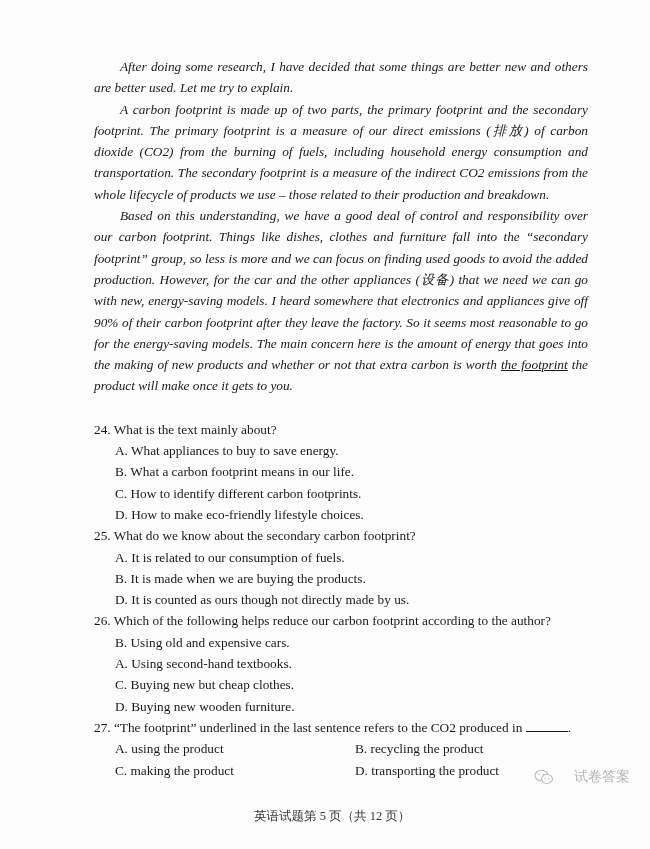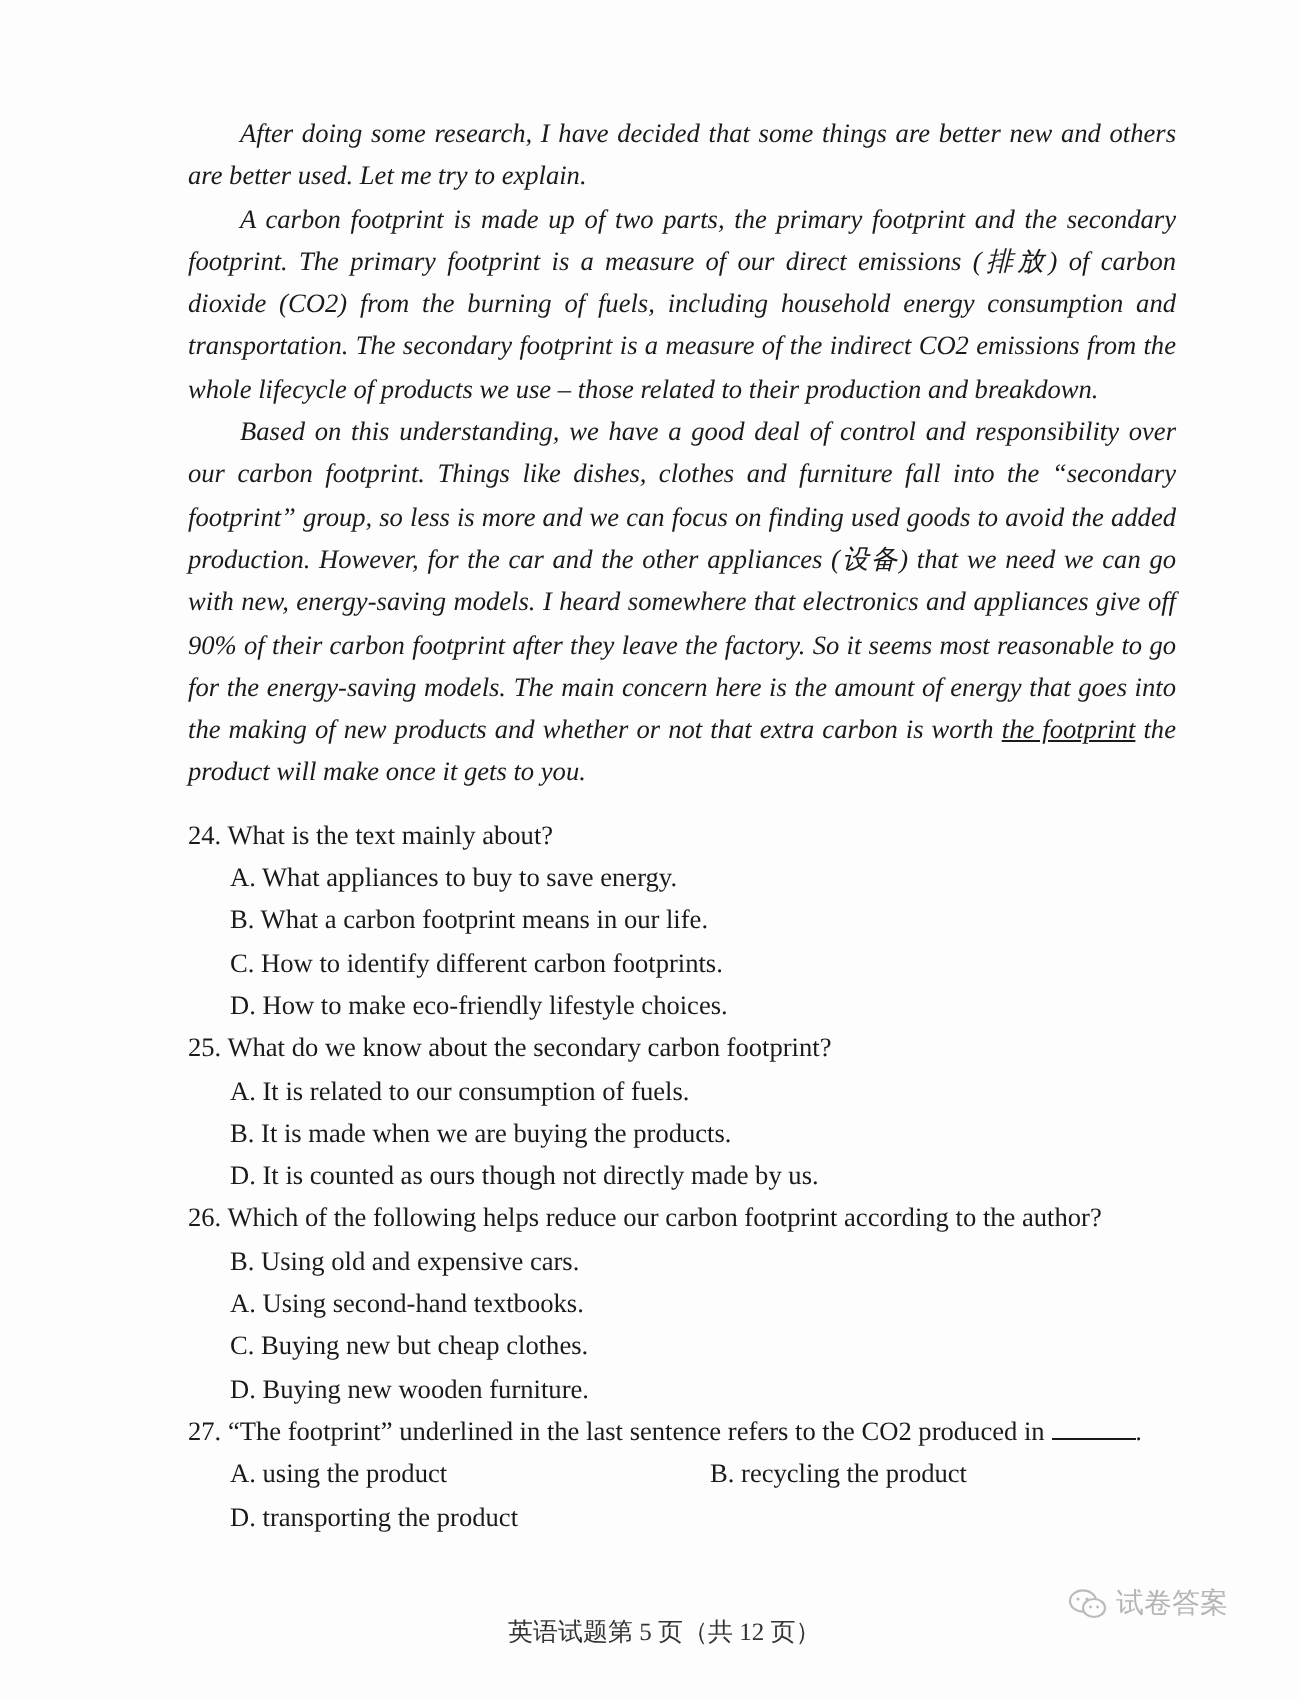--- a/index.html
+++ b/index.html
@@ -9,33 +9,33 @@
     font-family: "Liberation Serif", "DejaVu Serif", serif;
     color: #1a1a1a;
     position: relative;
   }
   .page { position: absolute; left: 94px; top: 56px; width: 494px; }
   .para {
     font-size: 13.3px; line-height: 21.3px; margin: 0;
     text-align: justify; text-indent: 26px; font-style: italic;
   }
   .underlined { text-decoration: underline; }
-  .questions { margin-top: 10px; }
+  .questions { margin-top: 22px; }
   .q-stem { font-size: 13.3px; line-height: 21.3px; margin: 0; }
   .opt { font-size: 13.3px; line-height: 21.3px; margin: 0 0 0 21px; }
   .opt-grid { display: grid; grid-template-columns: 240px 240px; margin-left: 21px; }
   .opt-grid .opt { margin-left: 0; }
   .blank { display: inline-block; width: 42px; border-bottom: 1px solid #1a1a1a; height: 12px; vertical-align: baseline; }
   .footer {
     position: absolute; top: 808px; left: 254px;
     font-size: 12.5px; color: #333;
   }
   .watermark {
-    position: absolute; top: 793px; left: 534px;
-    display: flex; align-items: center; gap: 4px;
+    position: absolute; top: 768px; left: 534px;
+    display: flex; align-items: center; gap: 20px;
     color: #b5b5b5; font-family: "DejaVu Sans", sans-serif; font-size: 14px;
   }
   .wm-icon { width: 20px; height: 16px; }
 </style>
 </head>
 <body>
 
 <div class="page">
   <div>
     <p class="para">After doing some research, I have decided that some things are better new and others are better used. Let me try to explain.</p>
@@ -62,20 +62,21 @@
       <p class="opt">B. Using old and expensive cars.</p>
       <p class="opt">A. Using second-hand textbooks.</p>
       <p class="opt">C. Buying new but cheap clothes.</p>
       <p class="opt">D. Buying new wooden furniture.</p>
     </div>
     <div>
       <p class="q-stem"><span>27. “The footprint” underlined in the last sentence refers to the CO2 produced in</span> <span class="blank"></span><span>.</span></p>
       <div class="opt-grid">
         <p class="opt">A. using the product</p>
         <p class="opt">B. recycling the product</p>
+        <p class="opt">C. making the product</p>
         <p class="opt">D. transporting the product</p>
       </div>
     </div>
   </div>
 </div>
 
 <div class="footer">英语试题第 5 页（共 12 页）</div>
 
 <div class="watermark">
   <svg class="wm-icon" viewBox="0 0 20 16">

